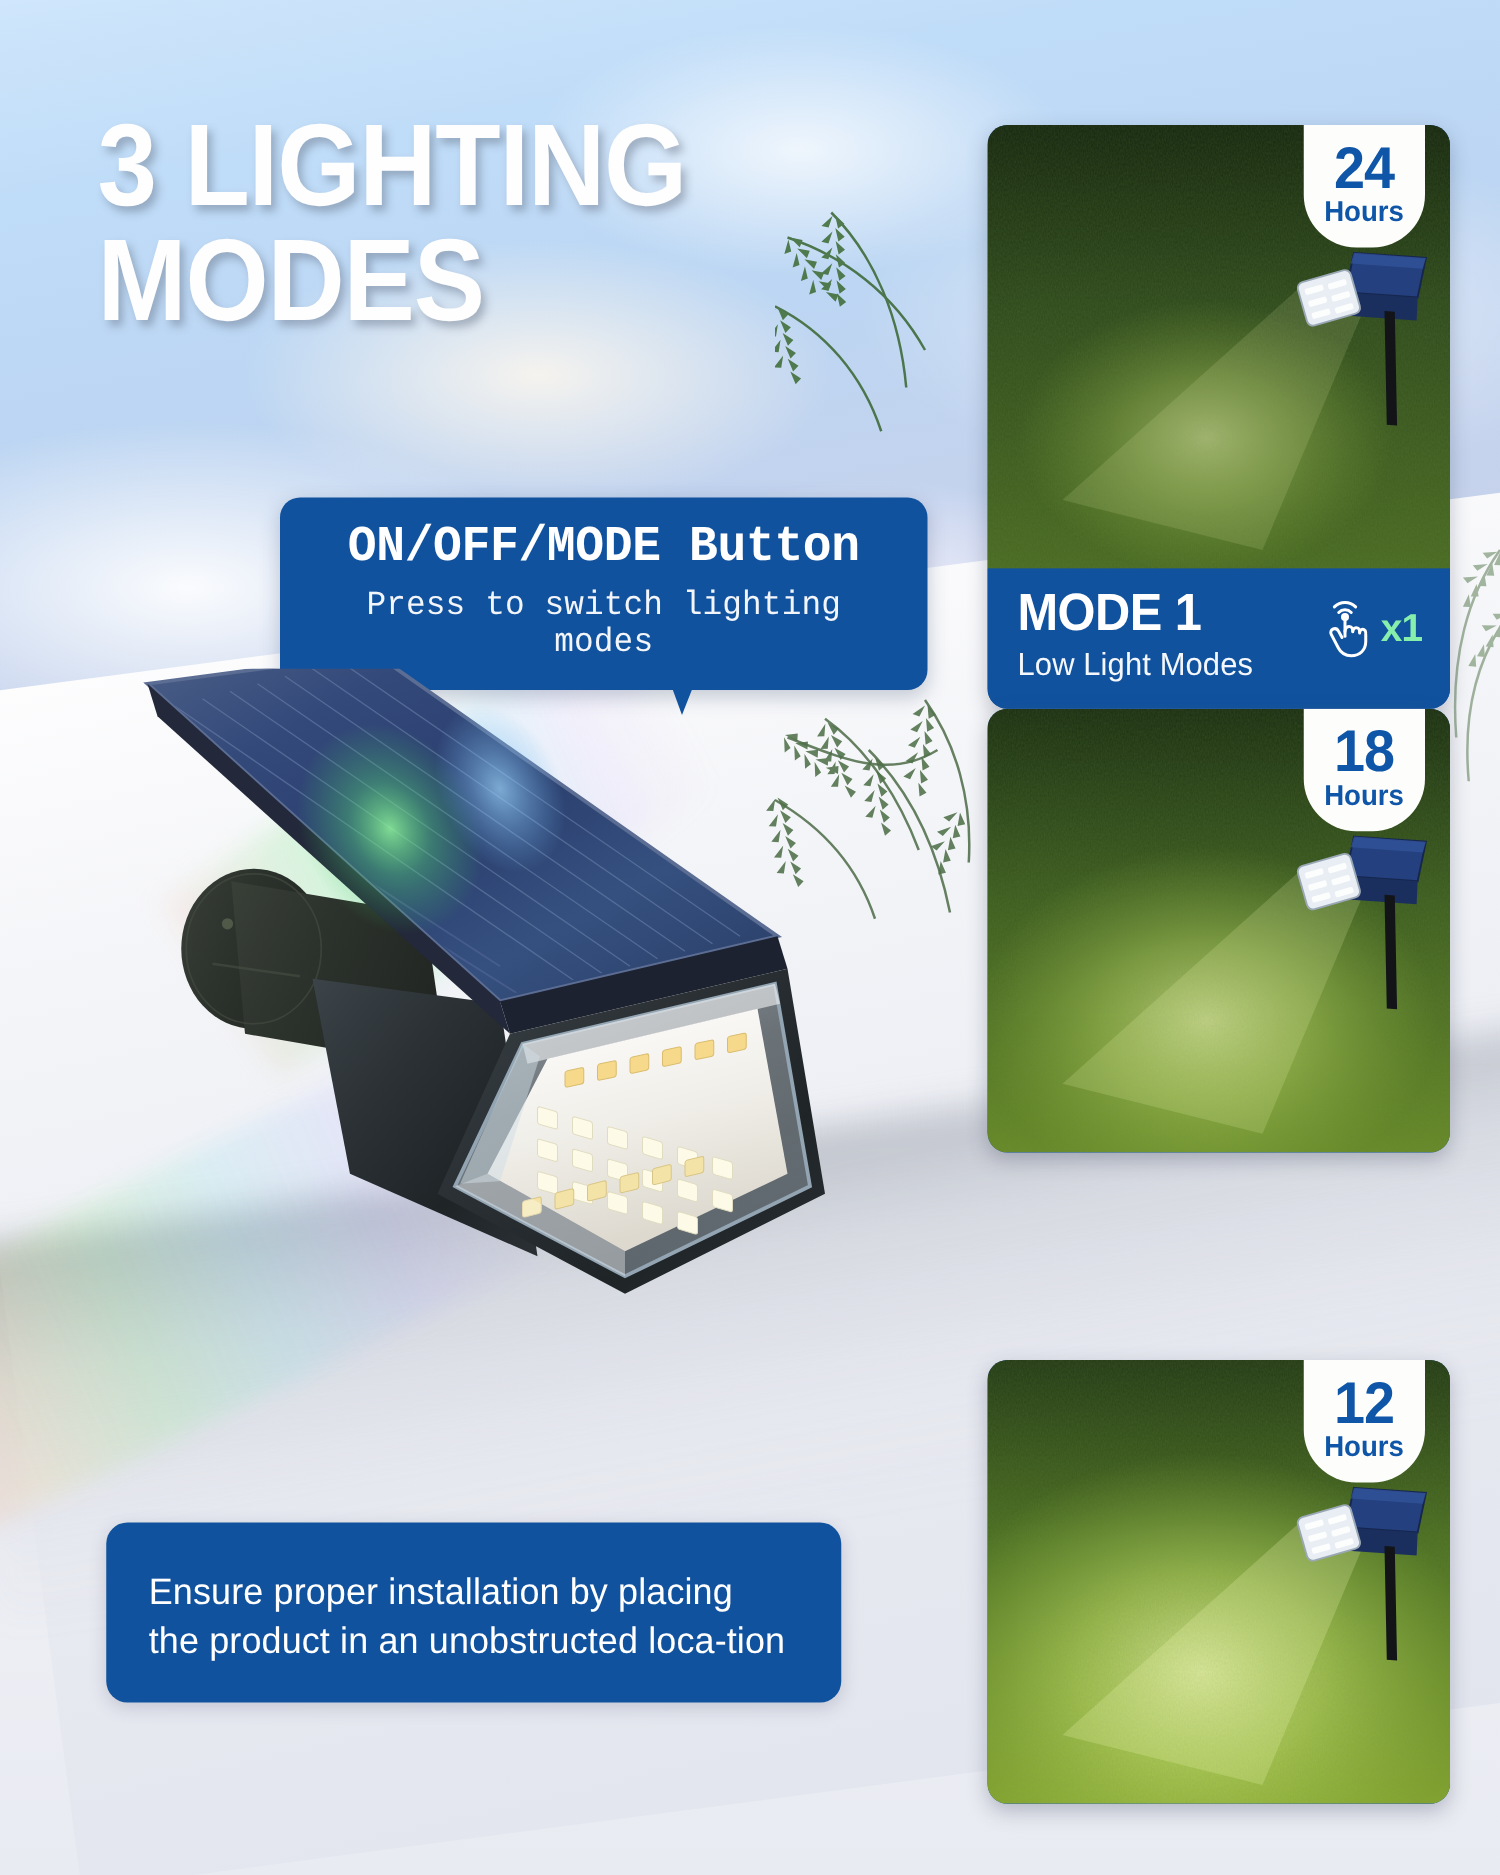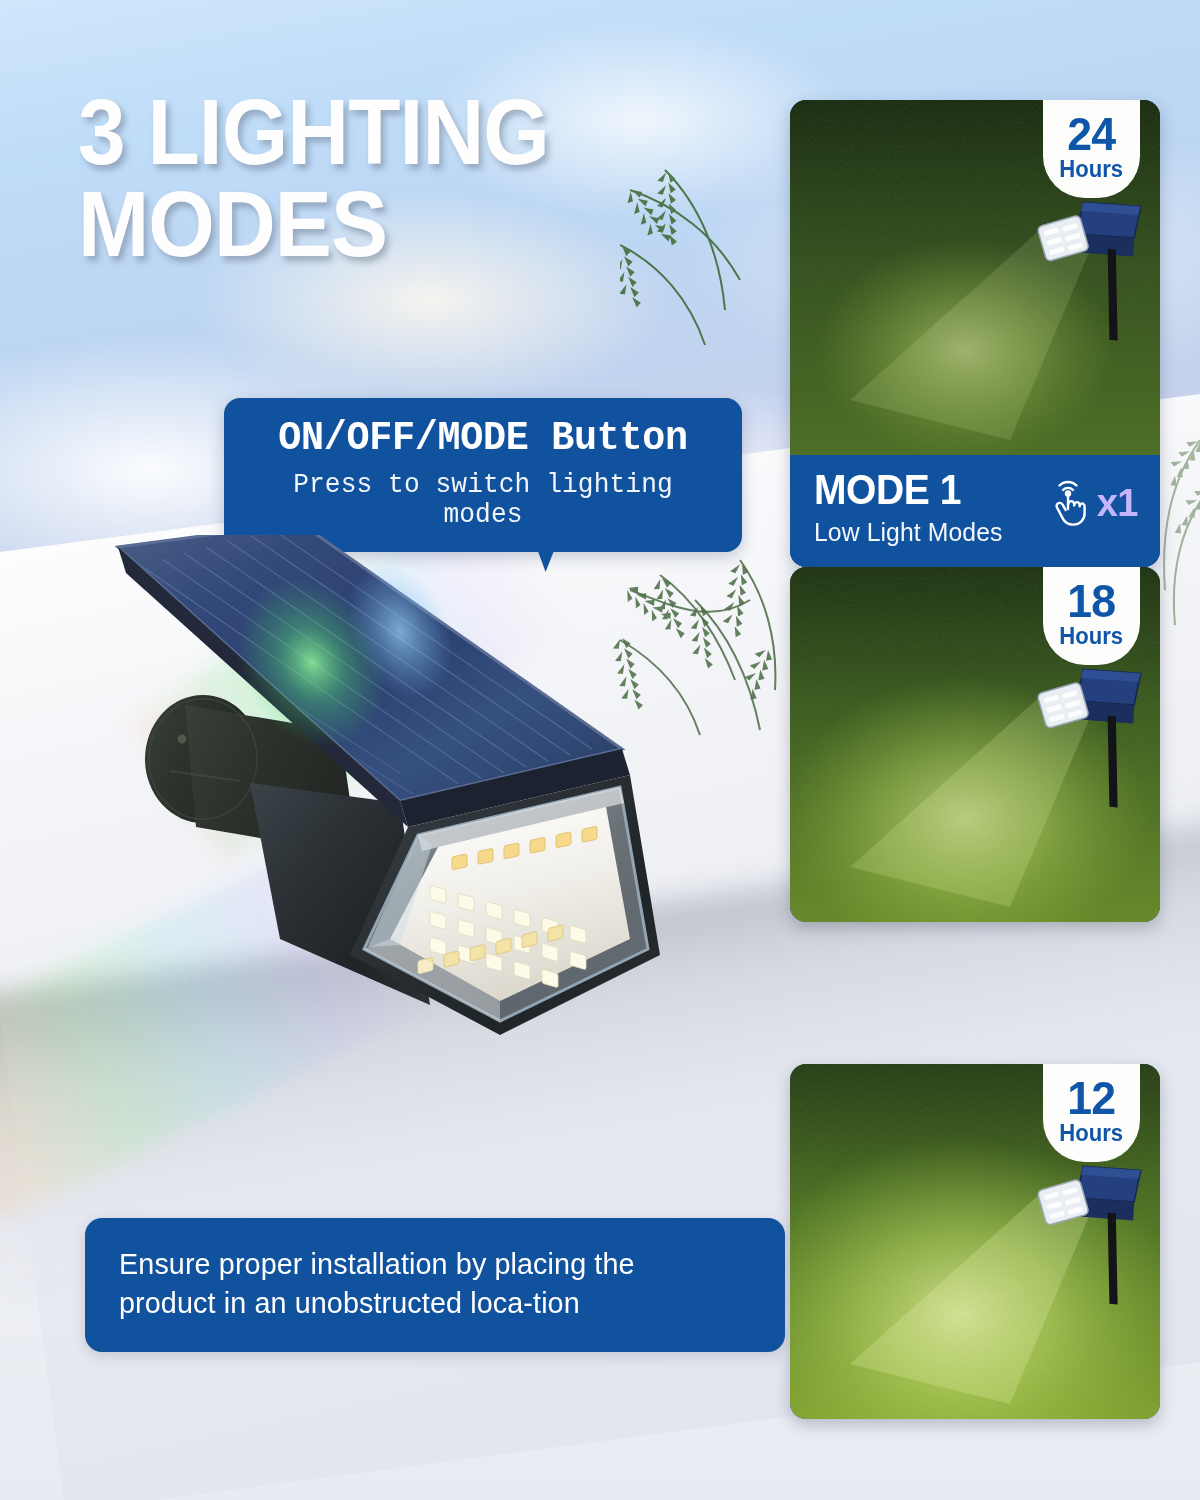--- a/index.html
+++ b/index.html
@@ -99,23 +99,23 @@
     border-right:32px solid transparent;
     border-top:58px solid #11529f;
     transform:skewX(9deg);
   }
 
   
   .product{position:absolute;left:100px;top:535px;width:640px;height:540px;}
 
   
   .notebox{
-    position:absolute;left:85px;top:1218px;width:700px;
+    position:absolute;left:85px;top:1218px;width:588px;
     background:#11529f;border-radius:17px;
-    padding:26px 30px 30px 34px;box-sizing:border-box;
+    padding:36px 30px 30px 34px;box-sizing:border-box;
     box-shadow:0 4px 14px rgba(60,70,95,.2);
   }
   .notebox p{
     margin:0;font-size:29.5px;line-height:1.33;color:#ffffff;font-weight:400;
     letter-spacing:.1px;
     transform:scaleX(.975);transform-origin:left top;
   }
 
   
   .card{
@@ -154,21 +154,21 @@
     font-size:42px;font-weight:700;color:#ffffff;line-height:1;
     letter-spacing:-.5px;transform:scaleX(.93);transform-origin:left top;
   }
   .mode-sub{
     margin-top:9px;font-size:25.5px;color:#f4f7fb;font-weight:400;line-height:1;
     letter-spacing:.1px;transform:scaleX(.97);transform-origin:left top;
   }
   .tap-wrap{
     position:absolute;right:22px;top:22px;display:flex;align-items:center;gap:5px;
   }
-  .tap-count{font-size:38px;font-weight:700;color:#c4b5fd;letter-spacing:-.5px;}
+  .tap-count{font-size:31px;font-weight:700;color:#86efac;letter-spacing:-.5px;}
 </style>
 </head>
 <body>
 
 <div class="stage">
 
   <div class="bg-sky"></div>
   <div class="bg-lower"></div>
   <div class="wall"></div>
   <div class="wall-shadow"></div>
@@ -521,21 +521,21 @@
         </g>
       </svg>
 
       <div class="hours-badge">
         <div class="hours-num">18</div>
         <div class="hours-lbl">Hours</div>
       </div>
     </div>
 
   </div>
-      <div class="card" style="top: 1032px;">
+      <div class="card" style="top: 1056px;">
     <div class="card-photo">
       <svg class="grass" width="370" height="355" viewBox="0 0 370 355" preserveAspectRatio="none">
         <defs>
           <linearGradient id="gg2" x1="0" y1="0" x2="0" y2="1">
             <stop offset="0%" stop-color="#243a16"></stop>
             <stop offset="42%" stop-color="#4d7122"></stop>
             <stop offset="100%" stop-color="#85a52f"></stop>
           </linearGradient>
           <radialGradient id="gl2" cx="50%" cy="50%" r="50%">
             <stop offset="0%" stop-color="#eaf5a8" stop-opacity="0.82"></stop>

